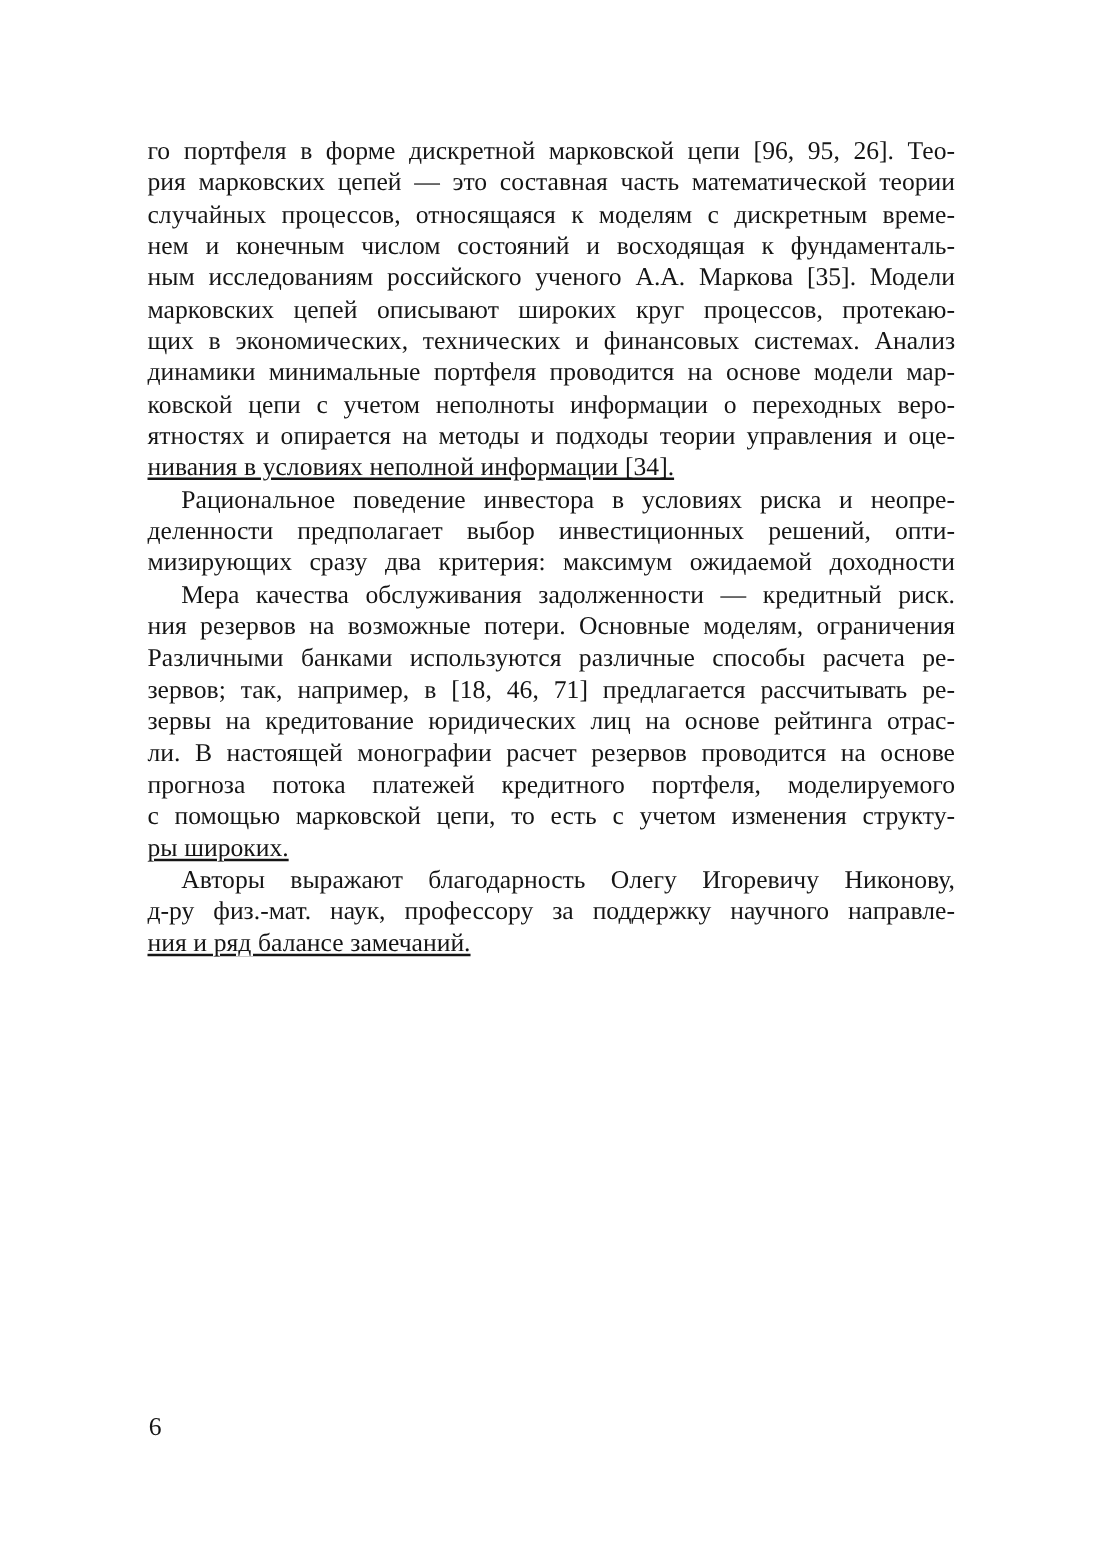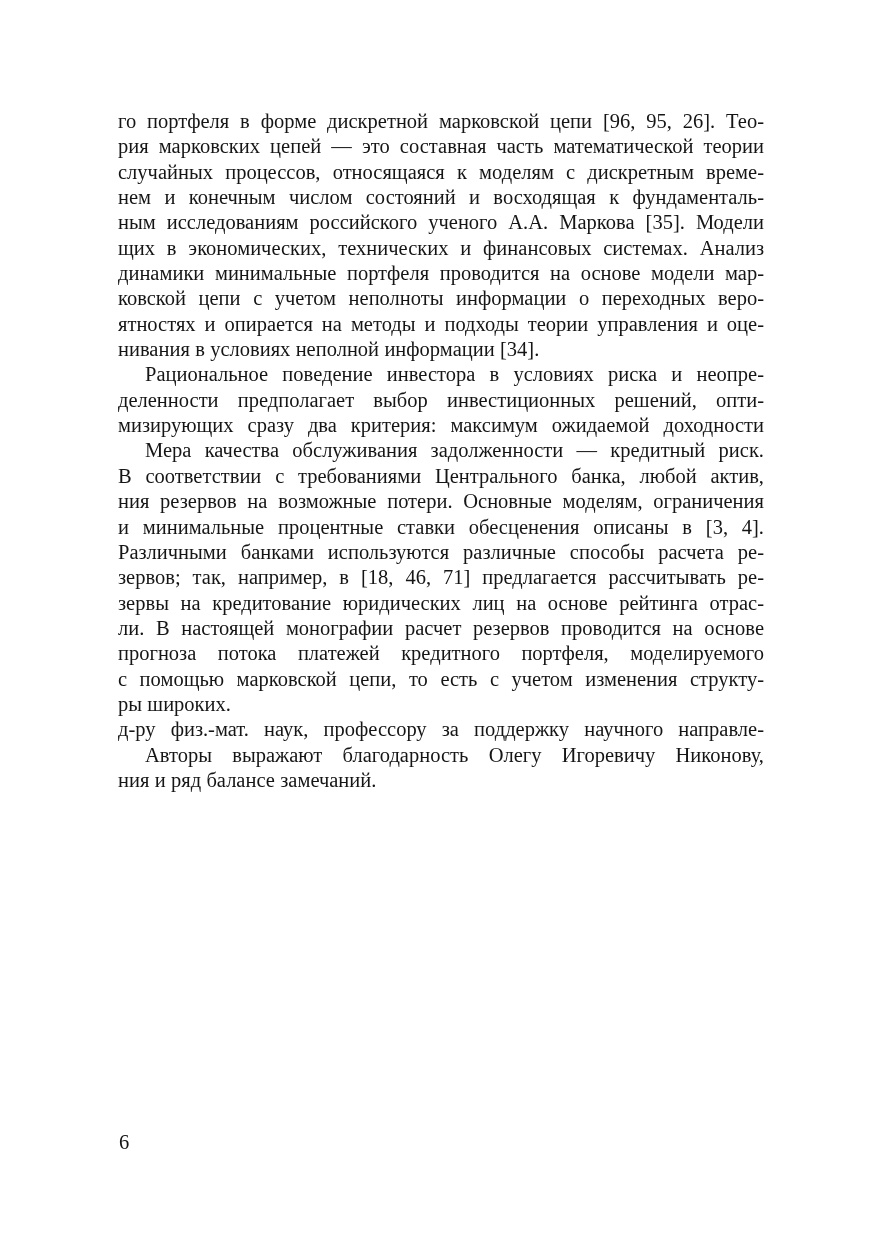--- a/index.html
+++ b/index.html
@@ -29,20 +29,21 @@
   .line {
     font-size: 20.5px;
     line-height: 25.35px;
     text-align: justify;
     text-align-last: justify;
     -moz-text-align-last: justify;
     word-spacing: 0.2px;
   }
   .line.last {
     text-align-last: left;
+    text-decoration: underline;
     -moz-text-align-last: left;
   }
   .line.indent {
     text-indent: 27px;
   }
   .page-number {
     position: absolute;
     left: 119px;
     top: 1130px;
     font-size: 20.5px;
@@ -54,44 +55,43 @@
 <body>
 
 <div class="page">
   <div class="text-block">
       <div class="para">
         <div class="line">го портфеля в форме дискретной марковской цепи [96, 95, 26]. Тео-</div>
         <div class="line">рия марковских цепей — это составная часть математической теории</div>
         <div class="line">случайных процессов, относящаяся к моделям с дискретным време-</div>
         <div class="line">нем и конечным числом состояний и восходящая к фундаменталь-</div>
         <div class="line">ным исследованиям российского ученого А.А. Маркова [35]. Модели</div>
+        <div class="line">марковских цепей описывают широких круг процессов, протекаю-</div>
         <div class="line">щих в экономических, технических и финансовых системах. Анализ</div>
         <div class="line">динамики минимальные портфеля проводится на основе модели мар-</div>
         <div class="line">ковской цепи с учетом неполноты информации о переходных веро-</div>
         <div class="line">ятностях и опирается на методы и подходы теории управления и оце-</div>
         <div class="line last">нивания в условиях неполной информации [34].</div>
       </div>
       <div class="para">
         <div class="line indent">Рациональное поведение инвестора в условиях риска и неопре-</div>
         <div class="line">деленности предполагает выбор инвестиционных решений, опти-</div>
         <div class="line">мизирующих сразу два критерия: максимум ожидаемой доходности</div>
       </div>
       <div class="para">
         <div class="line indent">Мера качества обслуживания задолженности — кредитный риск.</div>
-        <div class="line">В соответствии с требованиями Центрального банка, любой актив,</div>
         <div class="line">ния резервов на возможные потери. Основные моделям, ограничения</div>
-        <div class="line">и минимальные процентные ставки обесценения описаны в [3, 4].</div>
         <div class="line">Различными банками используются различные способы расчета ре-</div>
         <div class="line">зервов; так, например, в [18, 46, 71] предлагается рассчитывать ре-</div>
         <div class="line">зервы на кредитование юридических лиц на основе рейтинга отрас-</div>
         <div class="line">ли. В настоящей монографии расчет резервов проводится на основе</div>
         <div class="line">прогноза потока платежей кредитного портфеля, моделируемого</div>
         <div class="line">с помощью марковской цепи, то есть с учетом изменения структу-</div>
         <div class="line last">ры широких.</div>
       </div>
       <div class="para">
+        <div class="line indent">Авторы выражают благодарность Олегу Игоревичу Никонову,</div>
         <div class="line">д-ру физ.-мат. наук, профессору за поддержку научного направле-</div>
-        <div class="line indent">Авторы выражают благодарность Олегу Игоревичу Никонову,</div>
         <div class="line last">ния и ряд балансе замечаний.</div>
       </div>
     </div>
   <div class="page-number">6</div>
 </div>
 
 </body></html>

